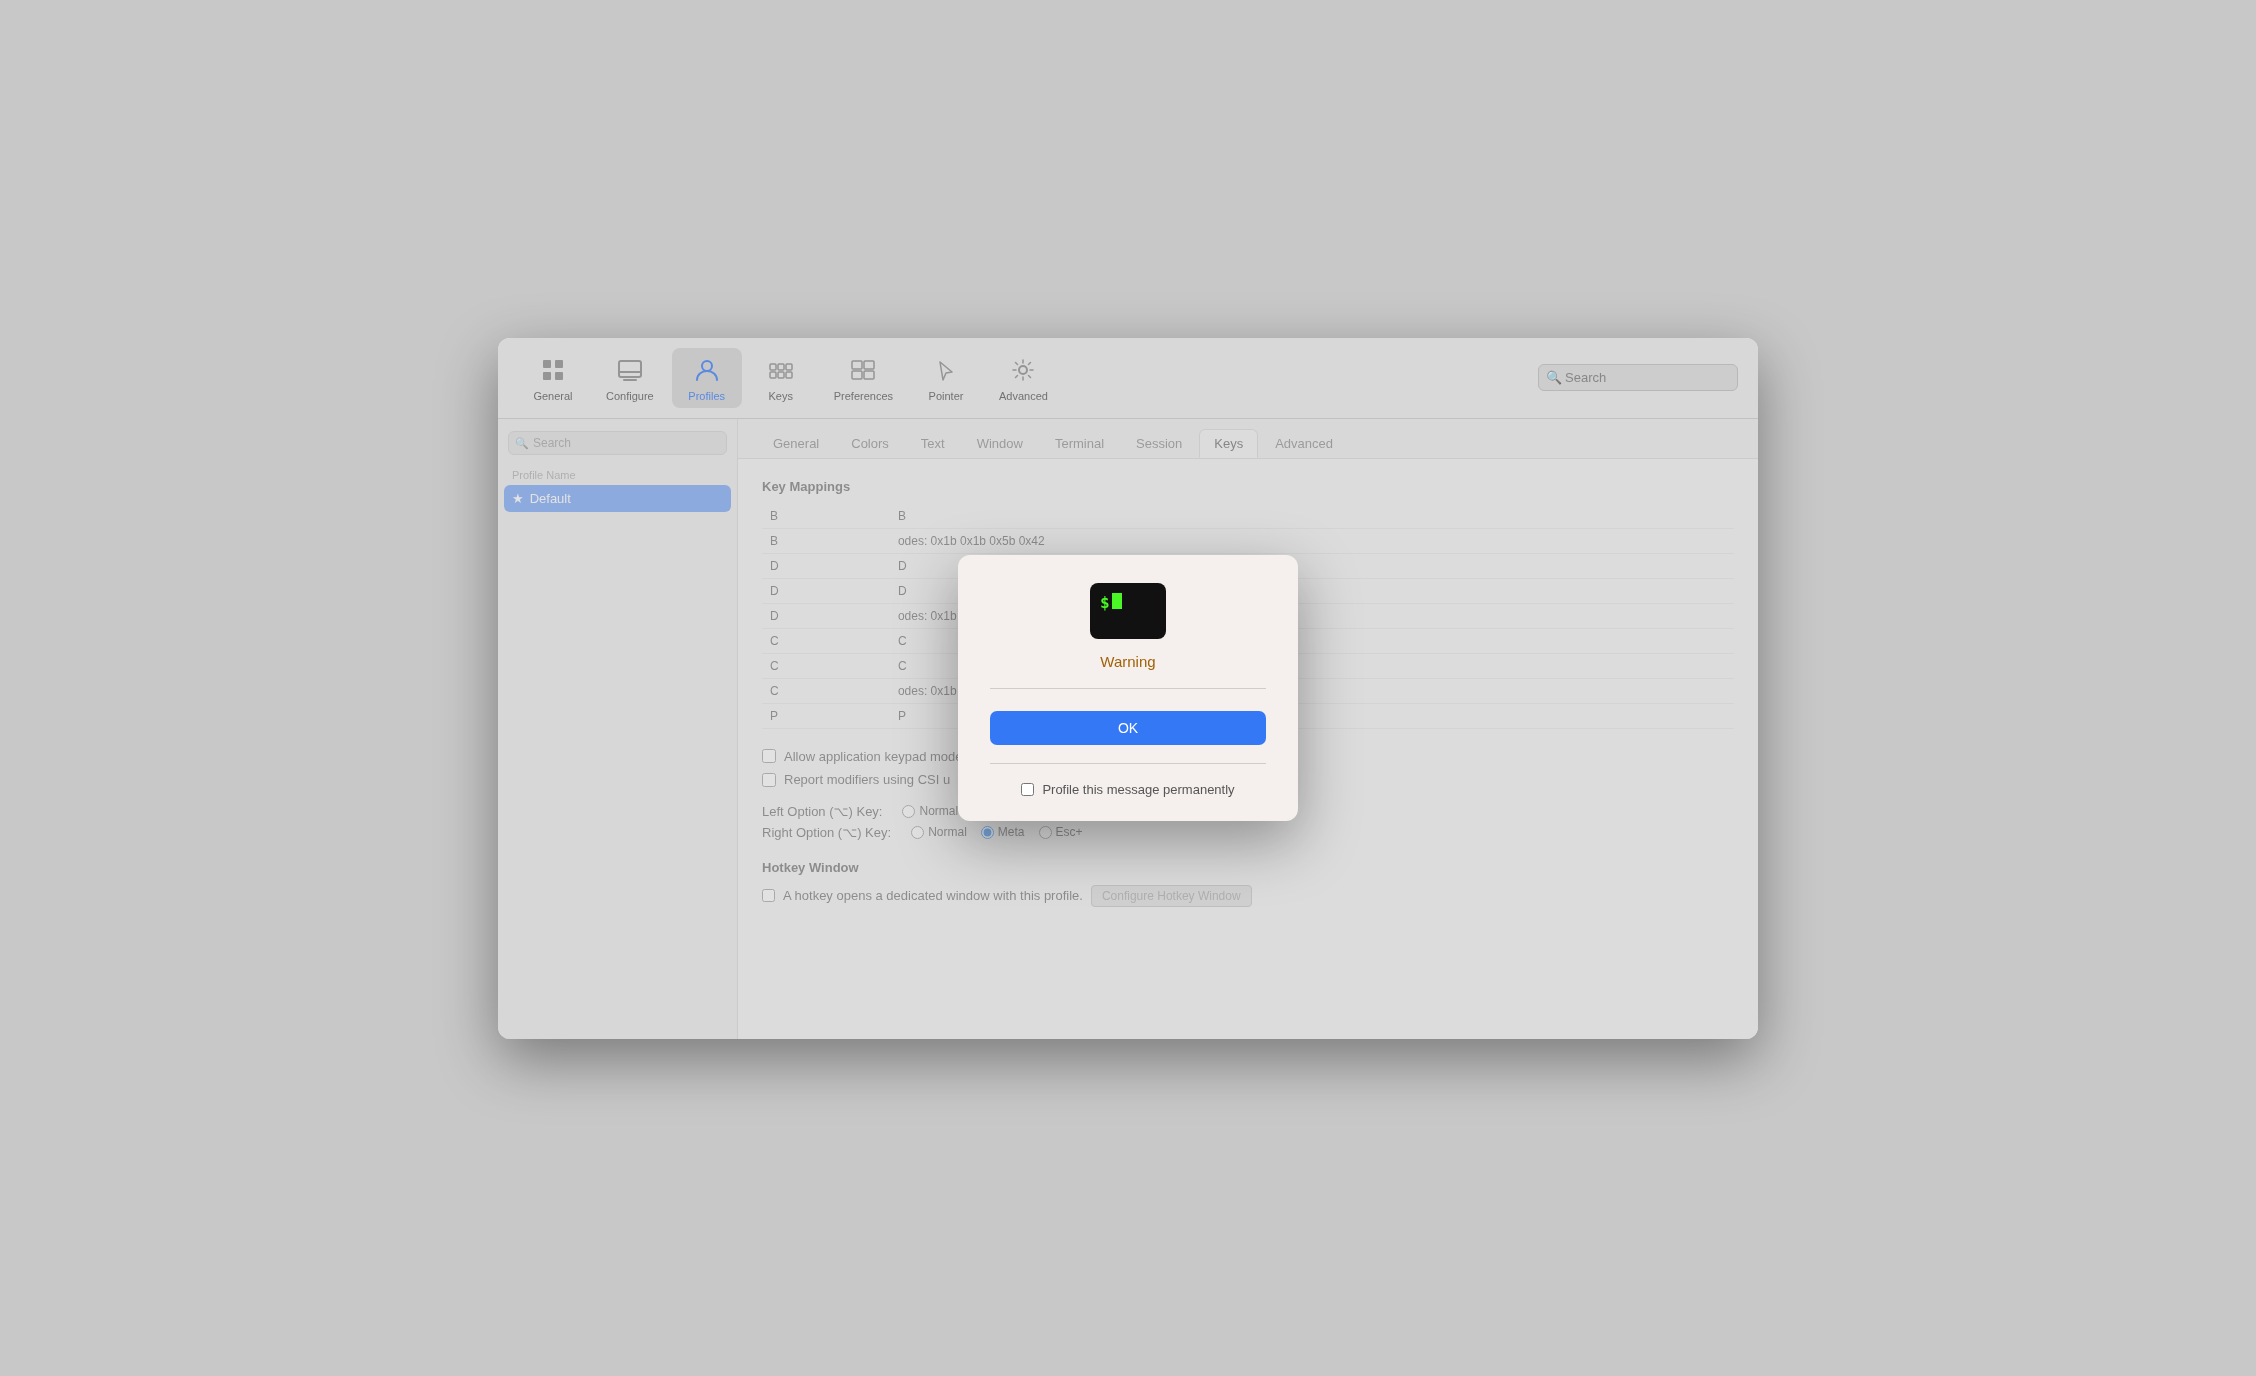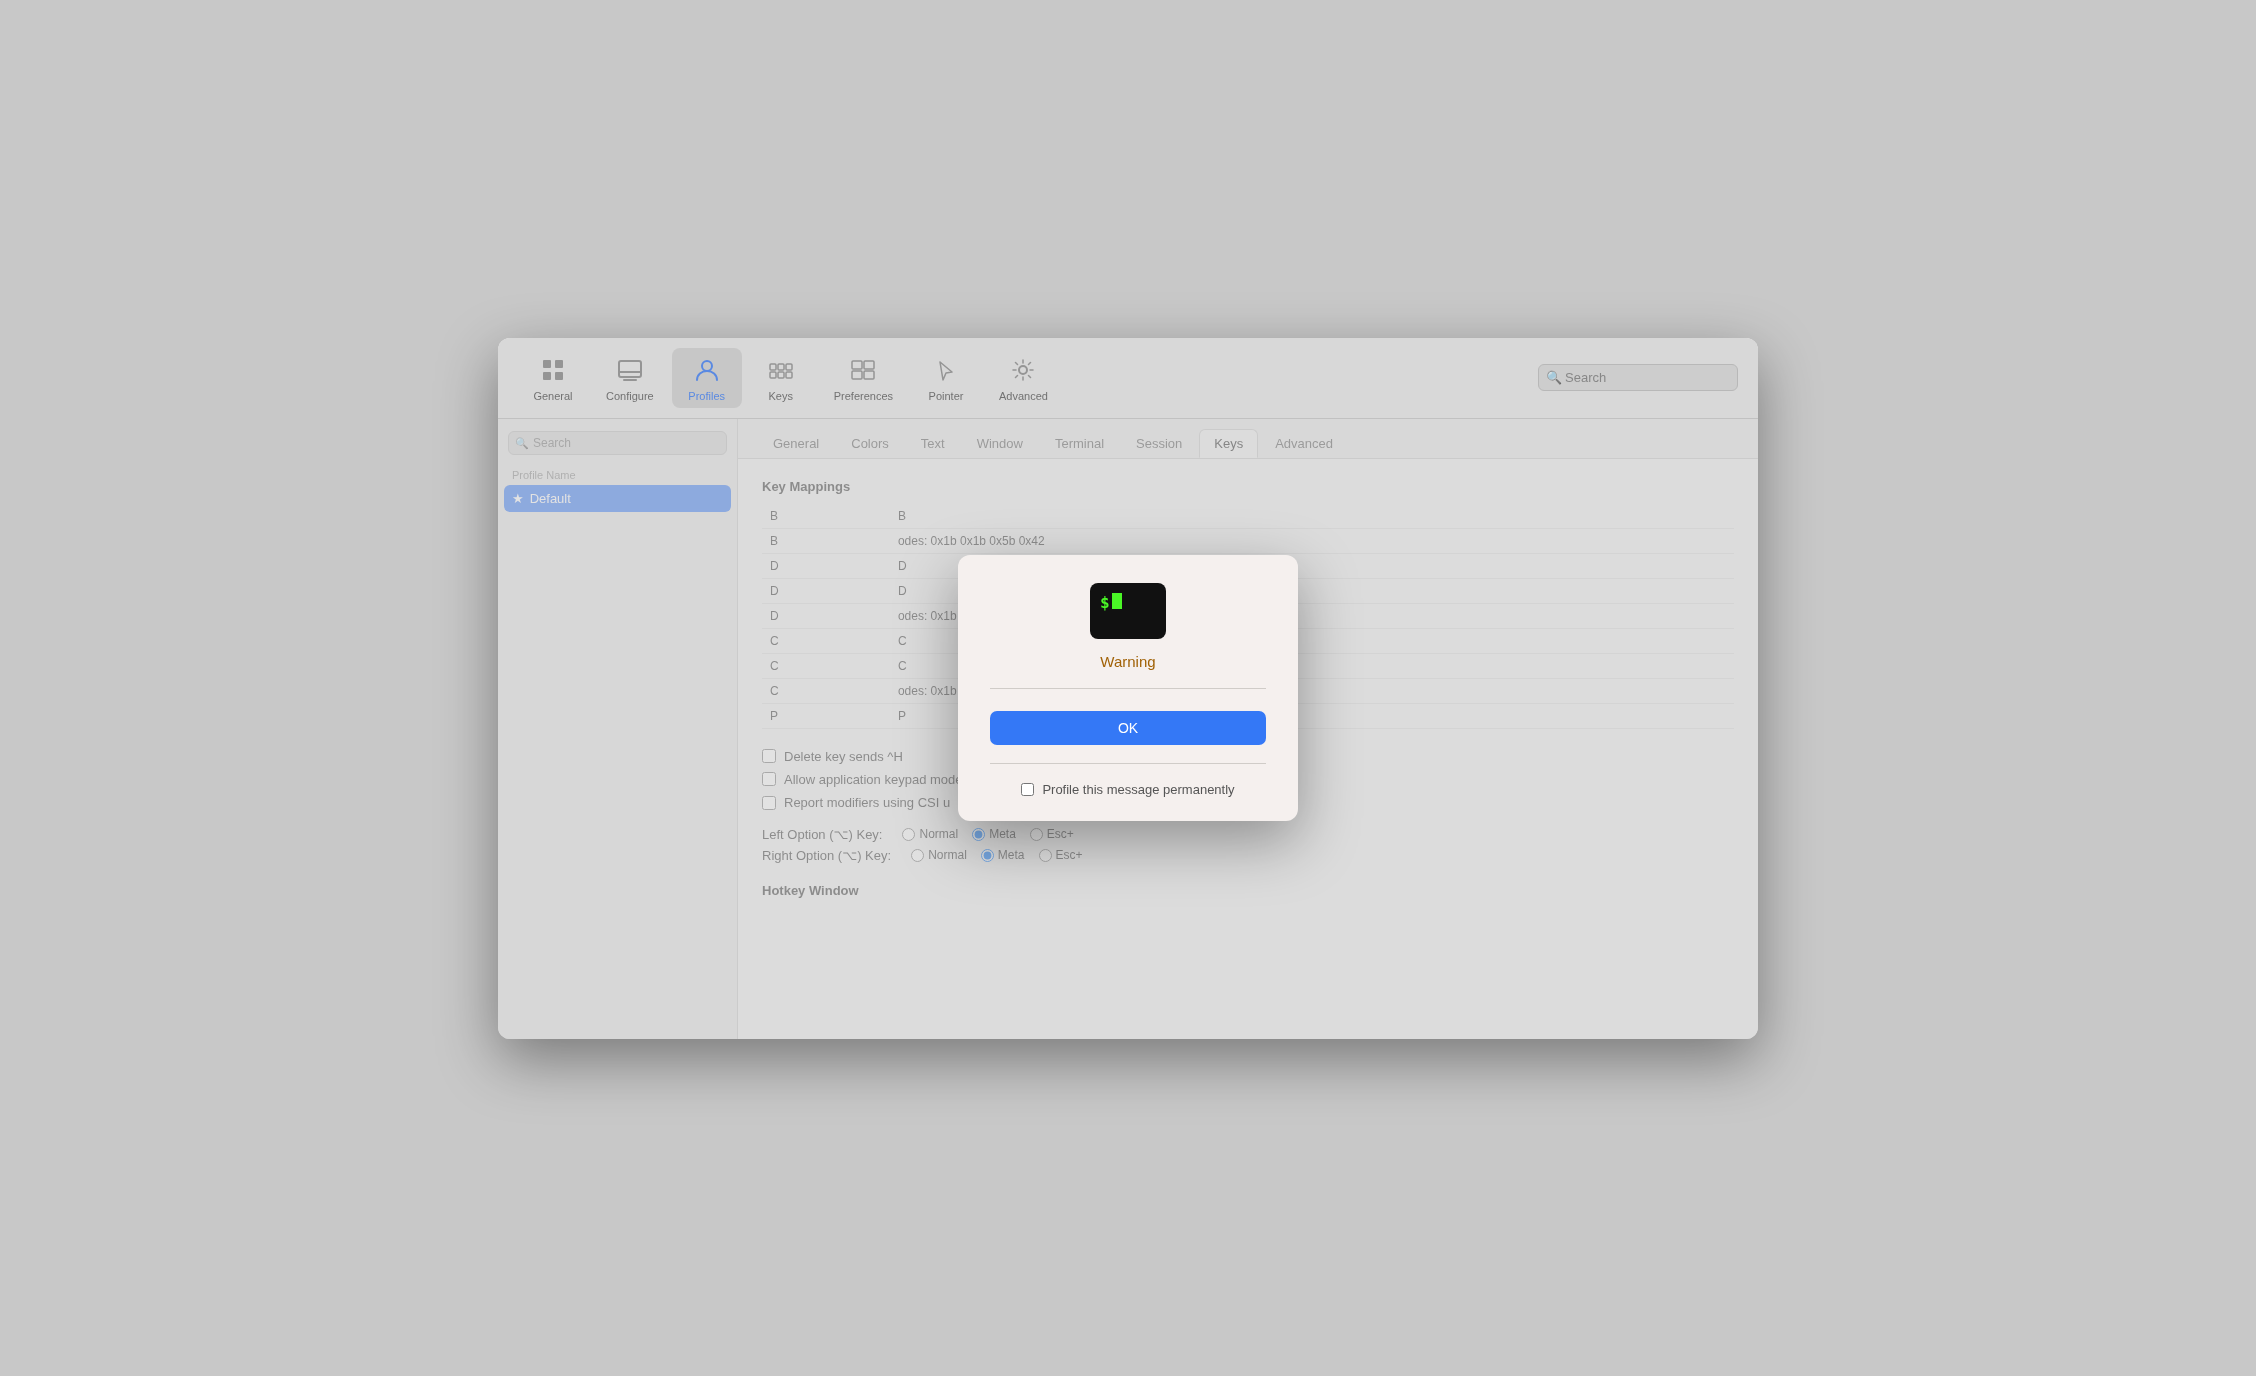--- a/index.html
+++ b/index.html
@@ -516,24 +516,20 @@
                 <td>C</td>
                 <td>odes: 0x1b 0x1b 0x5b 0x43</td>
               </tr>
           <tr>
                 <td>P</td>
                 <td>P</td>
               </tr>
         </tbody>
           </table>
 
-        <div class="settings-row">
-          <input type="checkbox" style="">
-          <span>Delete key sends ^H</span>
-        </div>
         <div class="settings-row">
           <input type="checkbox" style="">
           <span>Allow application keypad mode</span>
         </div>
         <div class="settings-row">
           <input type="checkbox" style="">
           <span>Report modifiers using CSI u</span>
           <span style="background:#aaa;color:white;border-radius:50%;width:16px;height:16px;display:inline-flex;align-items:center;justify-content:center;font-size:11px;cursor:pointer;">?</span>
         </div>
 
@@ -569,20 +565,25 @@
               <label class="radio-option">
                 <input type="radio" name="right-option" style="">
                 <span>Esc+</span>
               </label>
             </div>
           </div>
         </div>
 
         <div class="hotkey-section">
           <div class="section-title">Hotkey Window</div>
+          <div class="hotkey-row">
+            <input type="checkbox" style="">
+            <span>A hotkey opens a dedicated window with this profile.</span>
+            <button class="configure-btn">Configure Hotkey Window</button>
+          </div>
         </div>
       </div>
     </div>
   </div>
 
   <div class="modal-overlay">
     <div class="modal">
 
       <div style="width:76px;height:56px;background:#111;border-radius:8px;display:flex;align-items:flex-start;justify-content:flex-start;padding:10px;overflow:hidden;">
         <span style="color:#4af626;font-family:monospace;font-size:16px;font-weight:bold;">$</span>

